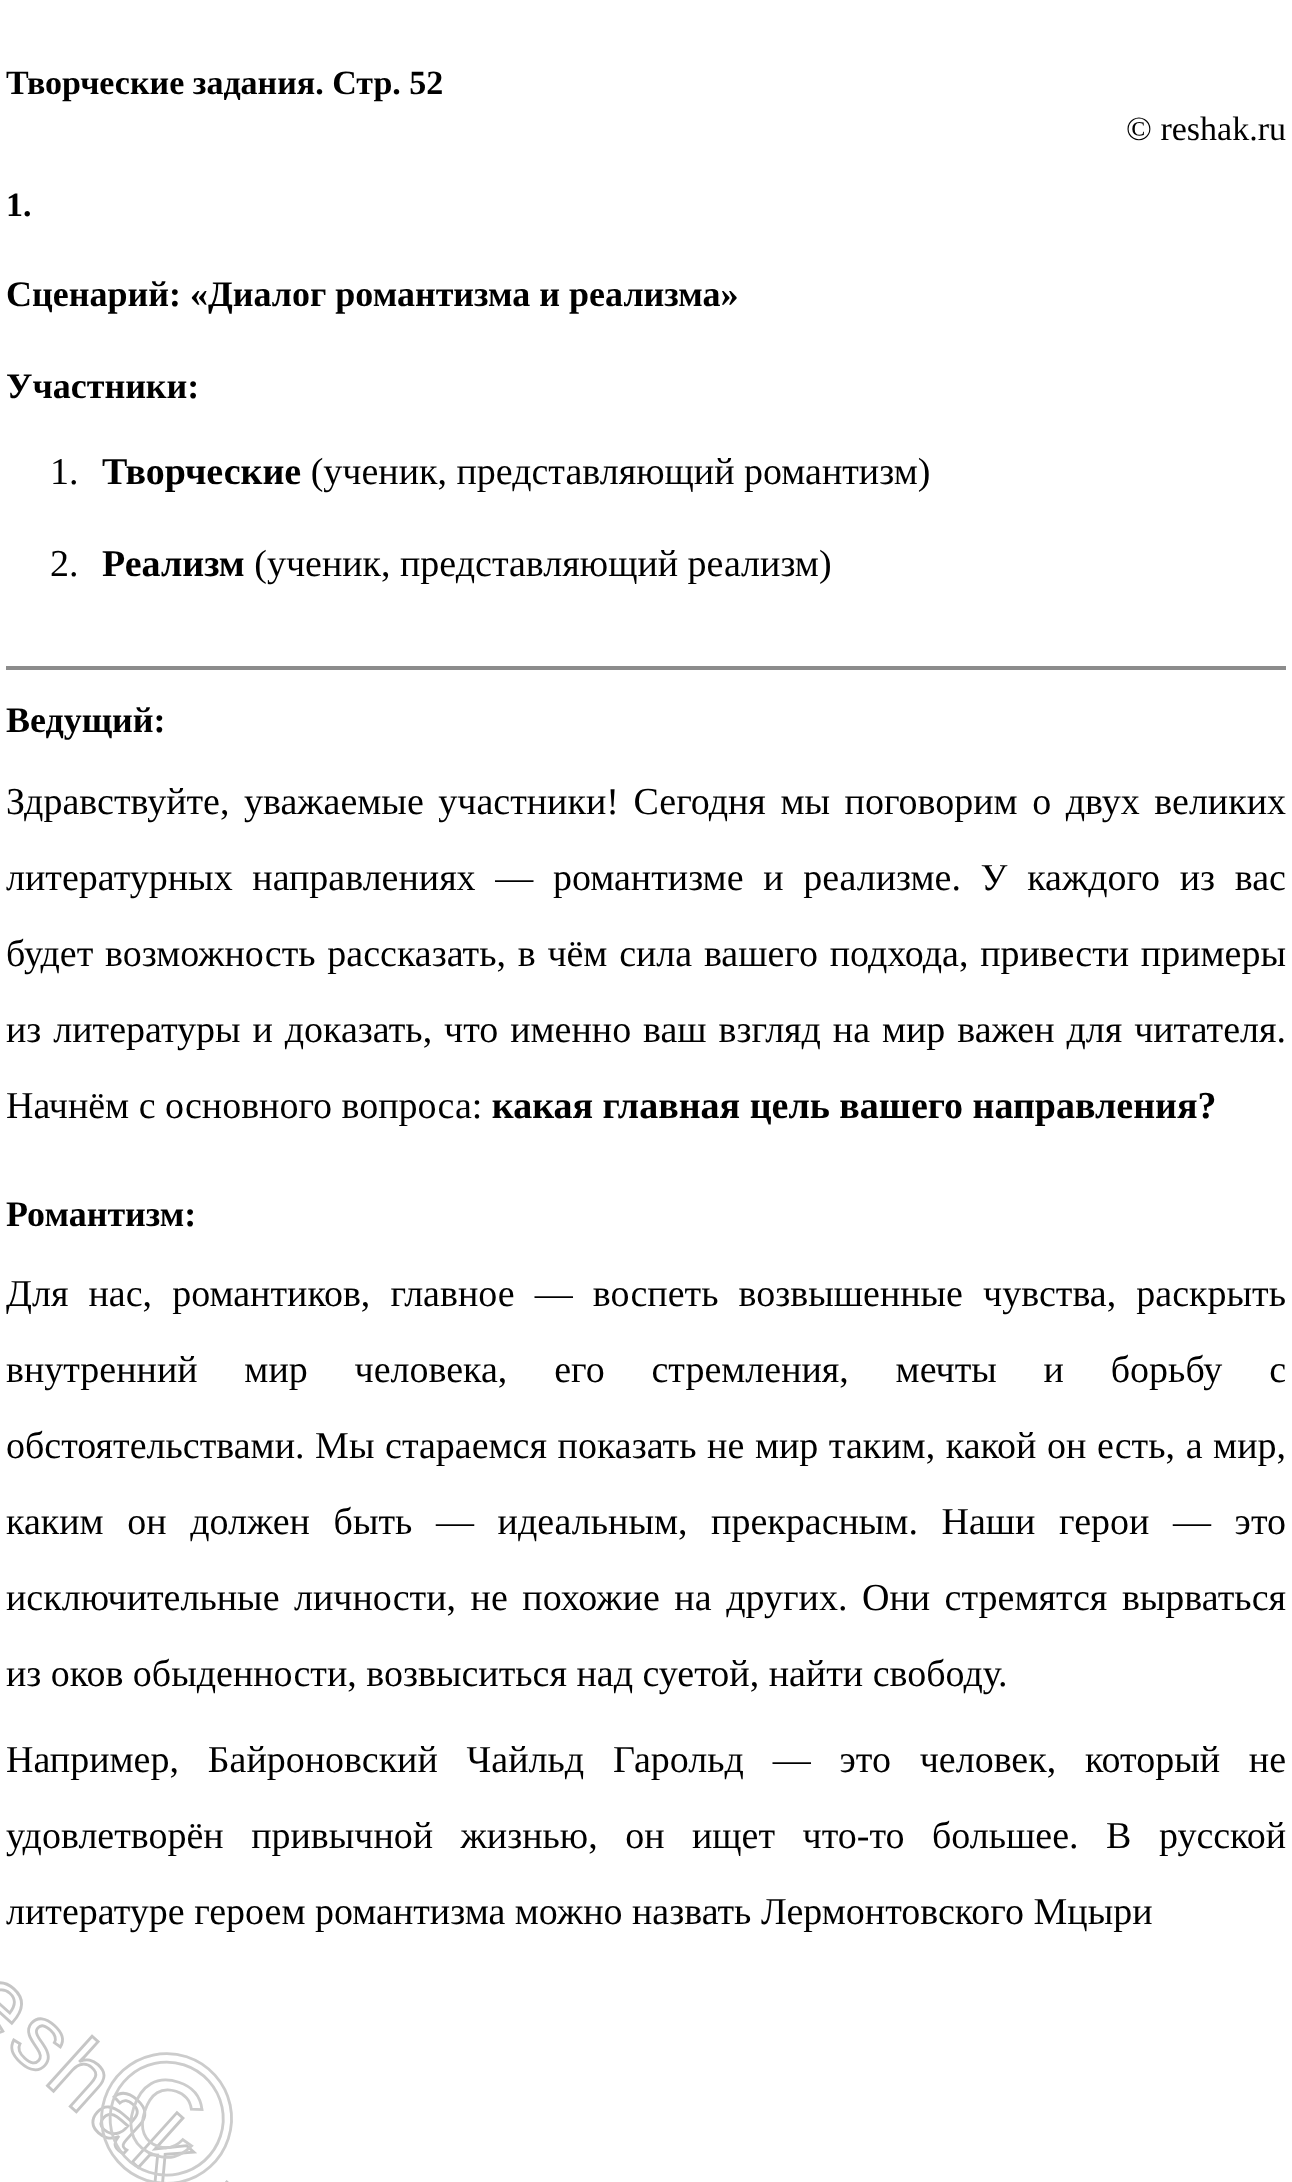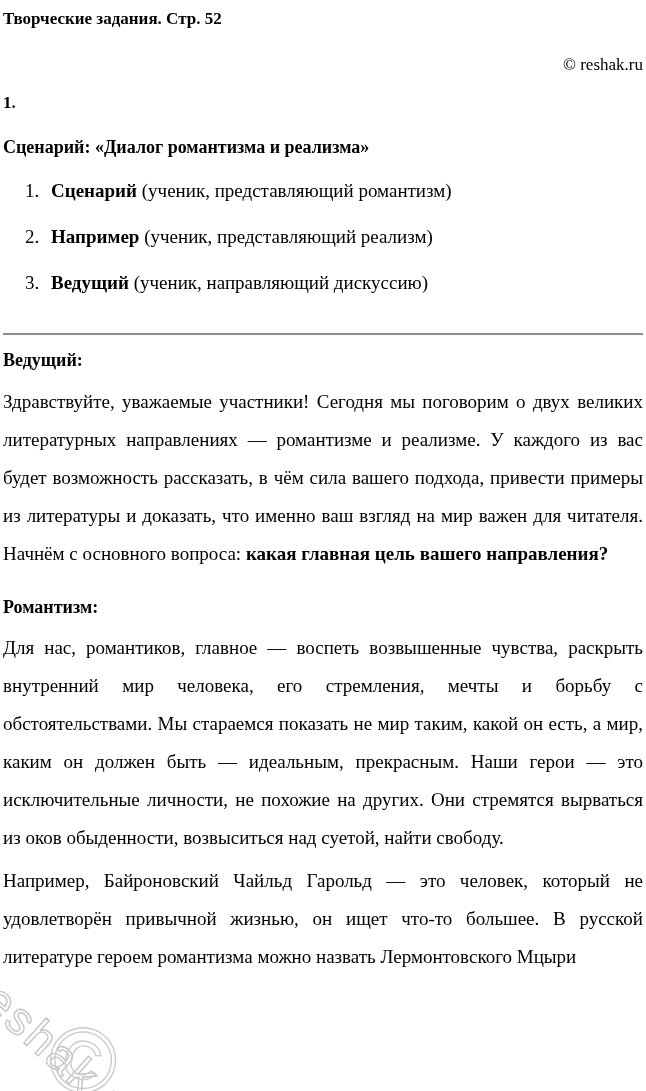--- a/index.html
+++ b/index.html
@@ -13,21 +13,21 @@
     font-family: "Liberation Serif", "DejaVu Serif", serif;
   }
   .page {
     position: relative;
     z-index: 1;
     padding: 8px 3px 0 3px;
   }
   .header-row {
     display: flex;
     justify-content: space-between;
-    align-items: flex-start;
+    align-items: center;
     line-height: 22px;
     font-size: 17px;
   }
   .doc-title { font-weight: bold; }
   .copyright { font-weight: normal; margin-top: 46px; }
   .task-number {
     margin: 16px 0 0 0;
     font-weight: bold;
     font-size: 17px;
     line-height: 22px;
@@ -129,30 +129,28 @@
 
   <div class="header-row">
     <span class="doc-title">Творческие задания. Стр. 52</span>
     <span class="copyright">© reshak.ru</span>
   </div>
 
   <div class="task-number">1.</div>
 
   <div class="scenario-title">Сценарий: «Диалог романтизма и реализма»</div>
 
+  <div class="participants-label">Участники:</div>
 
   <div class="participants-list">
     <div class="participant-row">
-      <span class="participant-num">1.</span><span class="participant-name">Сценарий</span><span class="participant-desc"> (ученик, представляющий романтизм)</span>
+      <span class="participant-num">1.</span><span class="participant-name">Творческие</span><span class="participant-desc"> (ученик, представляющий романтизм)</span>
     </div>
     <div class="participant-row">
-      <span class="participant-num">2.</span><span class="participant-name">Например</span><span class="participant-desc"> (ученик, представляющий реализм)</span>
-    </div>
-    <div class="participant-row">
-      <span class="participant-num">3.</span><span class="participant-name">Ведущий</span><span class="participant-desc"> (ученик, направляющий дискуссию)</span>
+      <span class="participant-num">2.</span><span class="participant-name">Реализм</span><span class="participant-desc"> (ученик, представляющий реализм)</span>
     </div>
   </div>
 
   <hr class="divider">
 
   <div class="speaker-label">Ведущий:</div>
 
   <p class="body-para para-host"><span>Здравствуйте, уважаемые участники! Сегодня мы поговорим о двух великих литературных направлениях — романтизме и реализме. У каждого из вас будет возможность рассказать, в чём сила вашего подхода, привести примеры из литературы и доказать, что именно ваш взгляд на мир важен для читателя. Начнём с основного вопроса: </span><span class="bold-inline">какая главная цель вашего направления?</span></p>
 
 

